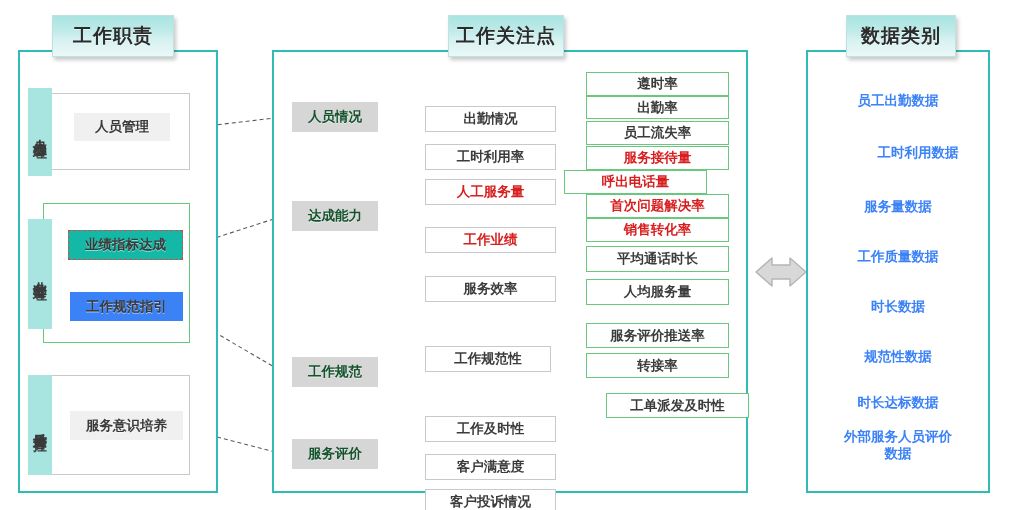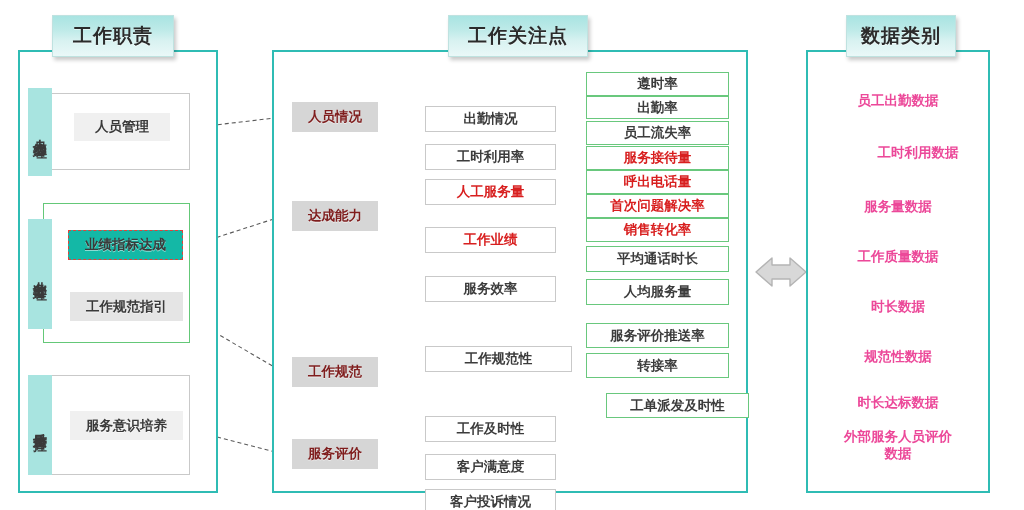--- a/index.html
+++ b/index.html
@@ -20,21 +20,21 @@
   .banner{
     position:absolute;height:42px;box-sizing:border-box;
     background:linear-gradient(to bottom,#a9e4e2 0%,#bdeae8 34%,#d8f2f1 62%,#eaf8f8 100%);
     border:1px solid #bfe2e0;
     box-shadow:2px 3px 4px rgba(0,0,0,0.22);
     display:flex;align-items:center;justify-content:center;
     color:#2b2b2b;font-weight:bold;font-size:19px;letter-spacing:1px;
     text-shadow:0 1px 0 rgba(255,255,255,0.55);
   }
   #banner-left{left:52px;top:15px;width:122px;}
-  #banner-mid{left:448px;top:15px;width:140px;}
+  #banner-mid{left:448px;top:15px;width:116px;}
   #banner-right{left:846px;top:15px;width:110px;}
 
   
   .vtag{
     position:absolute;background:#a8e4e0;color:#3a3a3a;
     font-weight:bold;font-size:14px;line-height:17px;
     width:24px;text-align:center;
     display:flex;align-items:center;justify-content:center;
     box-sizing:border-box;padding:2px 0;
   }
@@ -43,40 +43,40 @@
   .gb-gray{border:1px solid #c9c9c9;}
   .gb-green{border:1px solid #64c878;}
 
   .chip{
     position:absolute;box-sizing:border-box;
     display:flex;align-items:center;justify-content:center;
     font-weight:bold;font-size:13.5px;color:#3a3a3a;
     text-shadow:0 1px 0 rgba(255,255,255,0.5);
   }
   .chip-gray{background:#f0f0f0;}
-  .chip-green{background:#e5e5e5;}
+  .chip-green{background:#3b82f6;}
   .chip-green-dashed{background:#14b8a6;border:1.5px dashed #e2403a;}
 
   
   .node{
     position:absolute;box-sizing:border-box;
     display:flex;align-items:center;justify-content:center;
     font-weight:bold;font-size:13.5px;
     text-shadow:0 1px 0 rgba(255,255,255,0.5);
   }
-  .n-cat{background:#d6d6d6;color:#7f1d1d;}
+  .n-cat{background:#d6d6d6;color:#14532d;}
   .n-sub{background:#ffffff;border:1px solid #c9c9c9;color:#3c3c3c;margin-top:24px;}
   .n-sub.red{color:#d81f1f;}
   .n-metric{background:#ffffff;border:1px solid #69c87d;color:#3c3c3c;}
   .n-metric.red{color:#d81f1f;}
 
   
   .ritem{
     position:absolute;left:806px;width:184px;text-align:center;
-    font-weight:bold;font-size:13.5px;color:#ec4899;line-height:17px;
+    font-weight:bold;font-size:13.5px;color:#3b82f6;line-height:17px;
     text-shadow:0 1px 0 rgba(255,255,255,0.5);
   }
 
   
   svg.wires{position:absolute;left:0;top:0;width:1024px;height:510px;pointer-events:none;}
 </style>
 </head>
 <body>
 
 <div id="stage">
@@ -184,30 +184,30 @@
   <div class="node n-cat" style="left:292px;top:102px;width:86px;height:30px;">人员情况</div>
   <div class="node n-cat" style="left:292px;top:201px;width:86px;height:30px;">达成能力</div>
   <div class="node n-cat" style="left:292px;top:357px;width:86px;height:30px;">工作规范</div>
   <div class="node n-cat" style="left:292px;top:439px;width:86px;height:30px;">服务评价</div>
 
   <div class="node n-sub" style="left:425px;top:82px;width:131px;height:26px;">出勤情况</div>
   <div class="node n-sub" style="left:425px;top:120px;width:131px;height:26px;font-family:Liberation Serif, serif;">工时利用率</div>
   <div class="node n-sub red" style="left:425px;top:155px;width:131px;height:26px;">人工服务量</div>
   <div class="node n-sub red" style="left:425px;top:203px;width:131px;height:26px;">工作业绩</div>
   <div class="node n-sub" style="left:425px;top:252px;width:131px;height:26px;">服务效率</div>
-  <div class="node n-sub" style="left:425px;top:322px;width:147px;height:26px;">工作规范性</div>
+  <div class="node n-sub" style="left:425px;top:322px;width:126px;height:26px;">工作规范性</div>
   <div class="node n-sub" style="left:425px;top:392px;width:131px;height:26px;">工作及时性</div>
   <div class="node n-sub" style="left:425px;top:430px;width:131px;height:26px;">客户满意度</div>
   <div class="node n-sub" style="left:425px;top:465px;width:131px;height:26px;">客户投诉情况</div>
 
   <div class="node n-metric" style="left:586px;top:72px;width:143px;height:24px;">遵时率</div>
   <div class="node n-metric" style="left:586px;top:96px;width:143px;height:23px;">出勤率</div>
   <div class="node n-metric" style="left:586px;top:121px;width:143px;height:24px;">员工流失率</div>
   <div class="node n-metric red" style="left:586px;top:146px;width:143px;height:24px;">服务接待量</div>
-  <div class="node n-metric red" style="left:586px;top:170px;width:143px;height:24px;">呼出电话量</div>
+  <div class="node n-metric red" style="left:564px;top:170px;width:143px;height:24px;">呼出电话量</div>
   <div class="node n-metric red" style="left:586px;top:194px;width:143px;height:24px;">首次问题解决率</div>
   <div class="node n-metric red" style="left:586px;top:218px;width:143px;height:24px;">销售转化率</div>
   <div class="node n-metric" style="left:586px;top:246px;width:143px;height:26px;">平均通话时长</div>
   <div class="node n-metric" style="left:586px;top:279px;width:143px;height:26px;">人均服务量</div>
   <div class="node n-metric" style="left:586px;top:323px;width:143px;height:25px;">服务评价推送率</div>
   <div class="node n-metric" style="left:586px;top:353px;width:143px;height:25px;">转接率</div>
   <div class="node n-metric" style="left:586px;top:393px;width:143px;height:25px;margin-left:20px;">工单派发及时性</div>
 
   <div class="ritem" style="top:92px;">员工出勤数据</div>
   <div class="ritem" style="top:144px;padding-left:20px;">工时利用数据</div>

